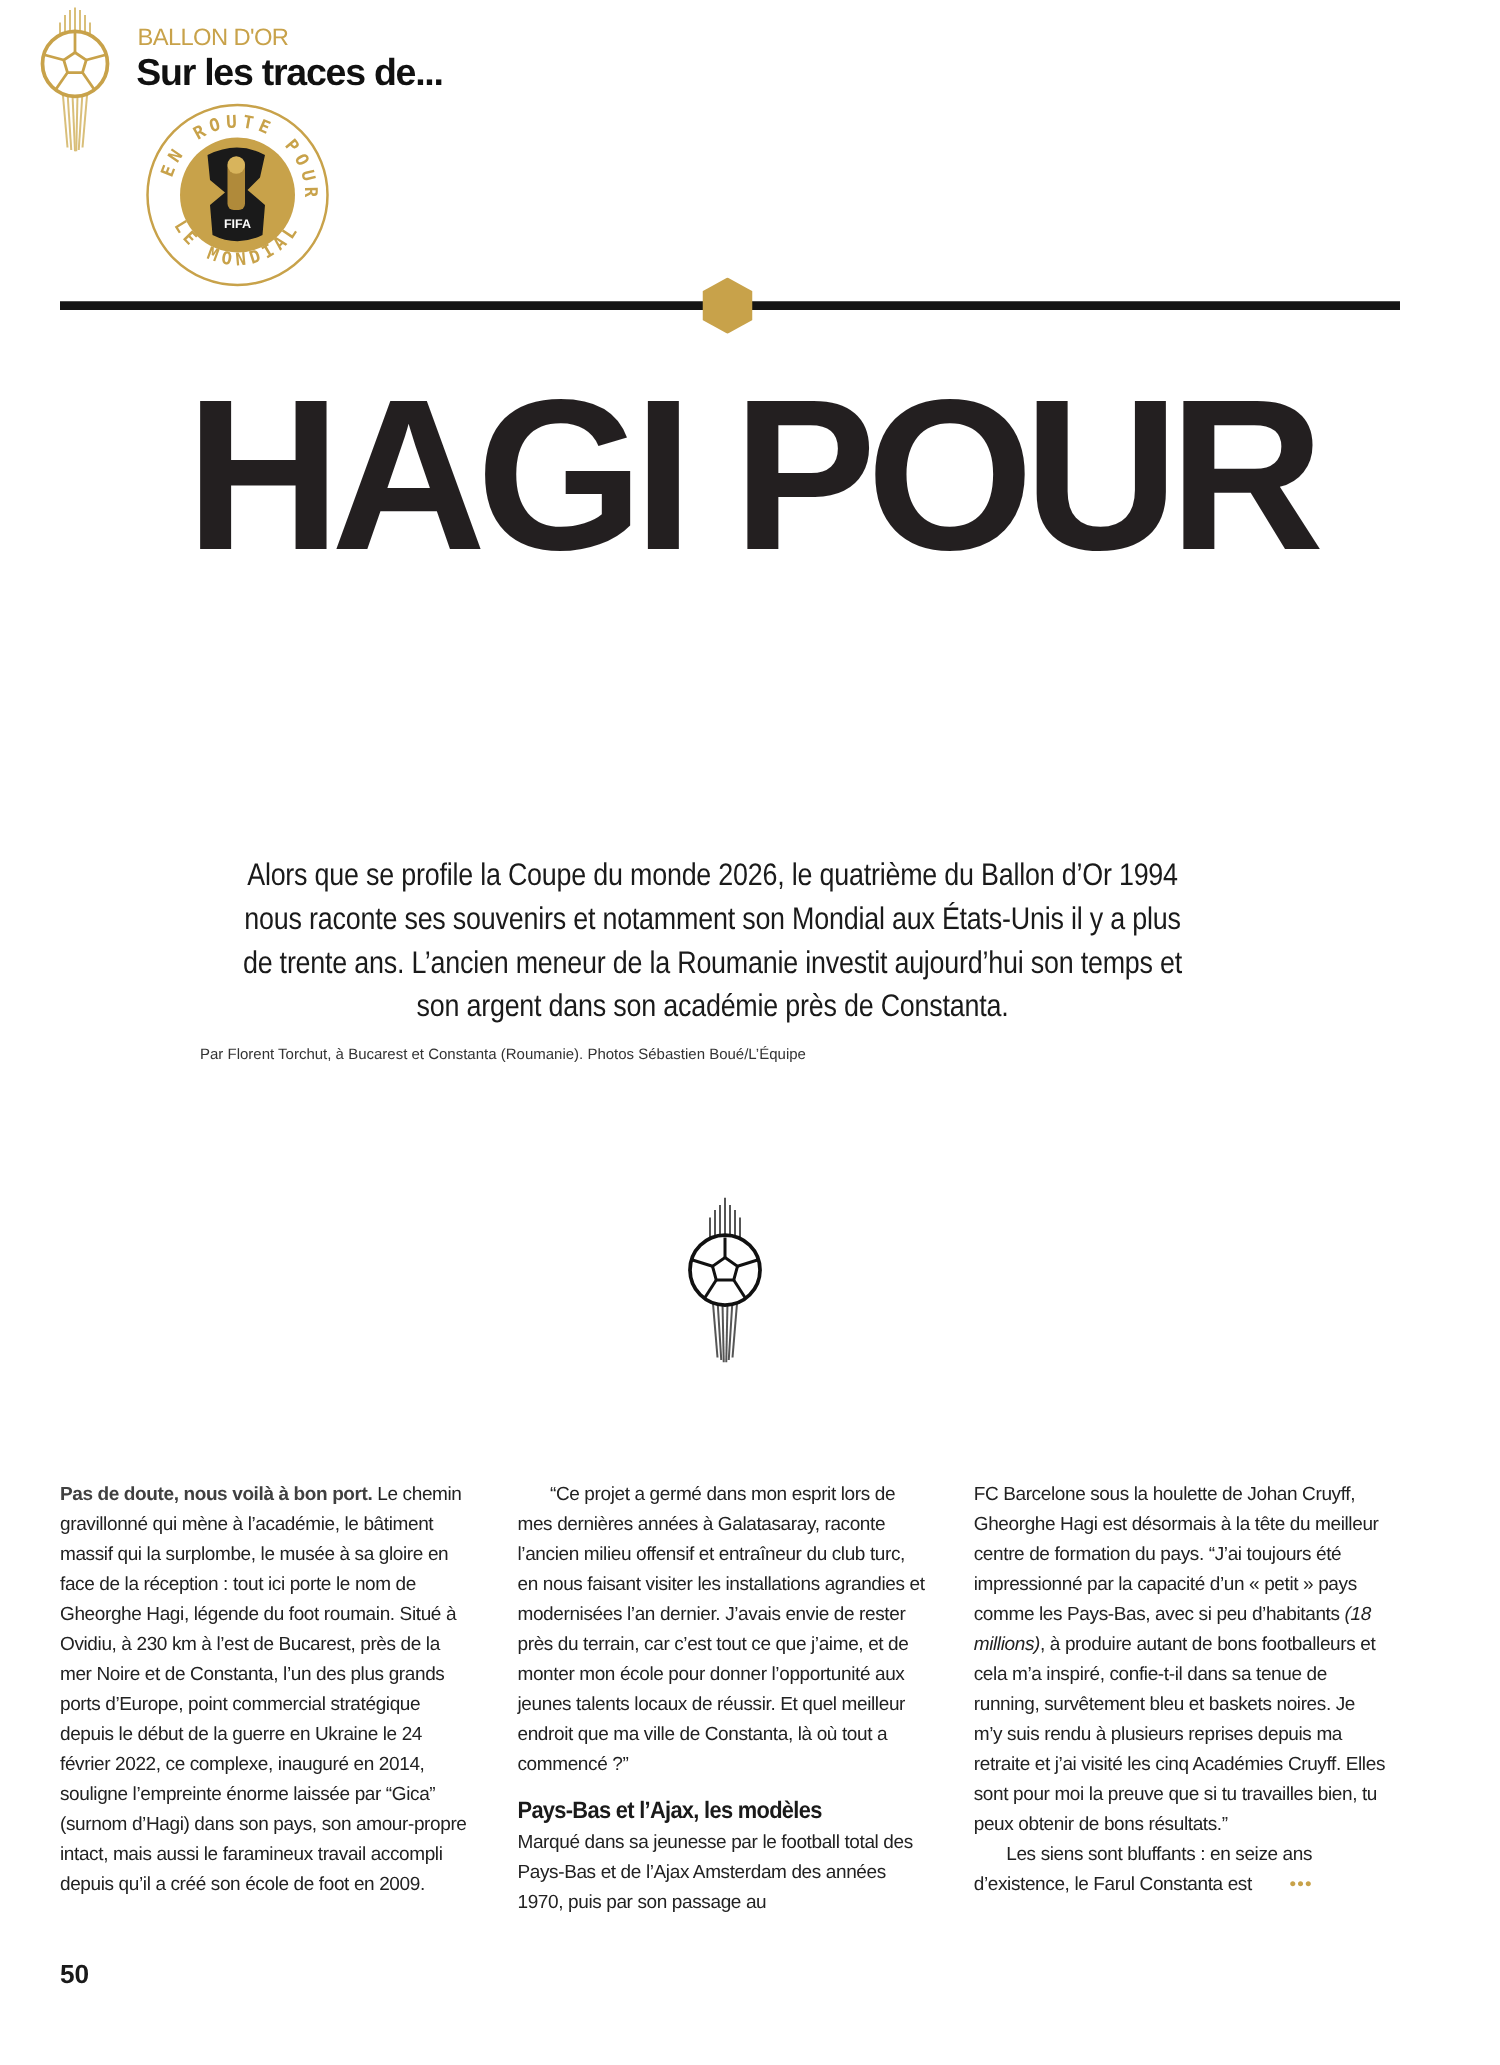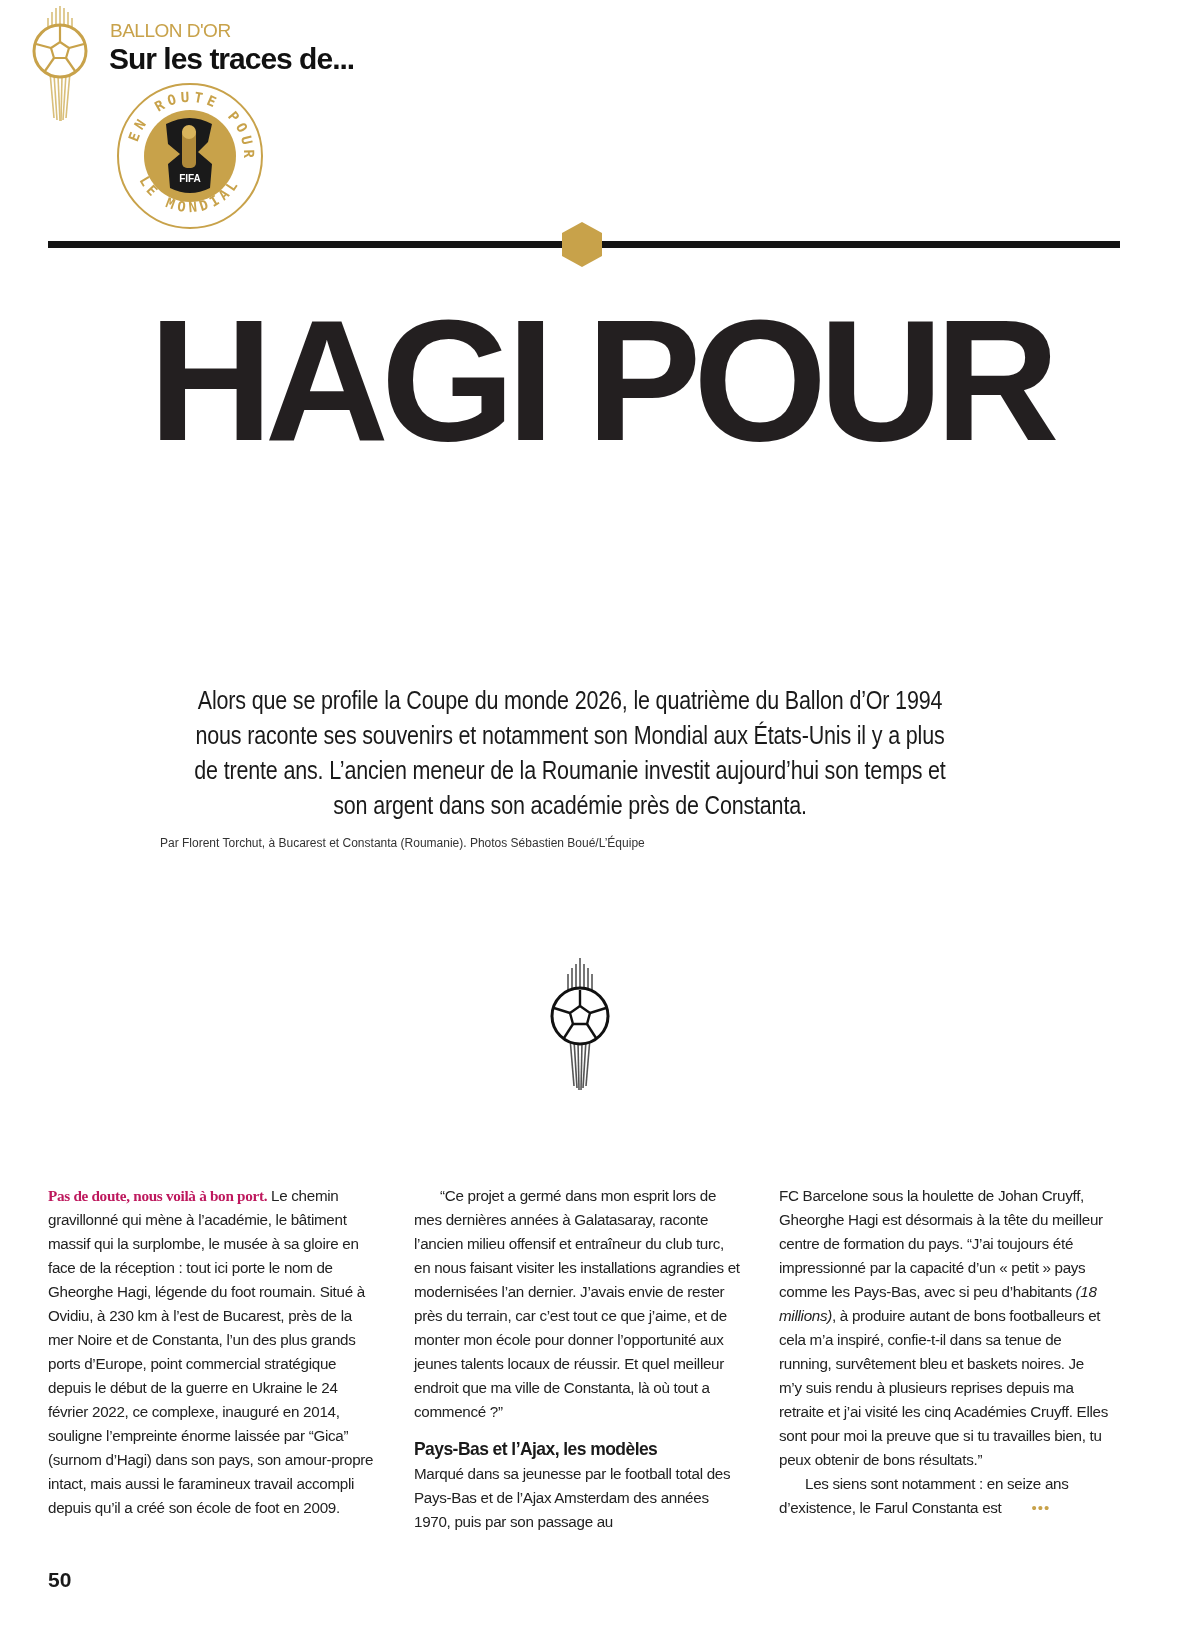--- a/index.html
+++ b/index.html
@@ -26,21 +26,21 @@
 
   
   .ornament { position: absolute; left: 550px; top: 958px; width: 60px; height: 132px; }
 
   
   .col { position: absolute; top: 1184px; width: 330px; font-size: 15.2px; line-height: 24px; color: #222; letter-spacing: -0.3px; }
   .col-1 { left: 48px; }
   .col-2 { left: 414px; }
   .col-3 { left: 779px; }
   .col p { text-align: left; }
-  .col .lead { font-weight: bold; color: #be185d; font-family: Liberation Serif, serif; }
+  .col .lead { font-weight: bold; color: #404040; }
   .indent { text-indent: 26px; }
   .subhead { font-size: 19px; font-weight: bold; color: #1a1a1a; margin-top: 12px; line-height: 26px; letter-spacing: -0.6px; transform: scaleX(0.92); transform-origin: left; }
   .col em { font-style: italic; }
   .cont-dots { display: inline-block; color: #c8a24a; font-size: 15px; letter-spacing: 1px; margin-left: 4px; }
 
   .page-number { position: absolute; left: 48px; top: 1568px; font-size: 21px; font-weight: bold; color: #1a1a1a; }
 </style>
 </head>
 <body>
 
@@ -144,16 +144,16 @@
 </div>
 
 <div class="col col-2">
   <p class="indent">“Ce projet a germé dans mon esprit lors de mes dernières années à Galatasaray, raconte l’ancien milieu offensif et entraîneur du club turc, en nous faisant visiter les installations agrandies et modernisées l’an dernier. J’avais envie de rester près du terrain, car c’est tout ce que j’aime, et de monter mon école pour donner l’opportunité aux jeunes talents locaux de réussir. Et quel meilleur endroit que ma ville de Constanta, là où tout a commencé ?”</p>
   <h2 class="subhead">Pays-Bas et l’Ajax, les modèles</h2>
   <p>Marqué dans sa jeunesse par le football total des Pays-Bas et de l’Ajax Amsterdam des années 1970, puis par son passage au</p>
 </div>
 
 <div class="col col-3">
   <p><span>FC Barcelone sous la houlette de Johan Cruyff, Gheorghe Hagi est désormais à la tête du meilleur centre de formation du pays. “J’ai toujours été impressionné par la capacité d’un « petit » pays comme les Pays-Bas, avec si peu d’habitants </span><em>(18 millions)</em><span>, à produire autant de bons footballeurs et cela m’a inspiré, confie-t-il dans sa tenue de running, survêtement bleu et baskets noires. Je m’y suis rendu à plusieurs reprises depuis ma retraite et j’ai visité les cinq Académies Cruyff. Elles sont pour moi la preuve que si tu travailles bien, tu peux obtenir de bons résultats.”</span></p>
-  <p class="indent"><span>Les siens sont notamment : en seize ans d’existence, le Farul Constanta est</span><span class="cont-dots">•••</span></p>
+  <p class="indent"><span>Les siens sont bluffants : en seize ans d’existence, le Farul Constanta est</span><span class="cont-dots">•••</span></p>
 </div>
 
 <div class="page-number">50</div>
 
 </body></html>

